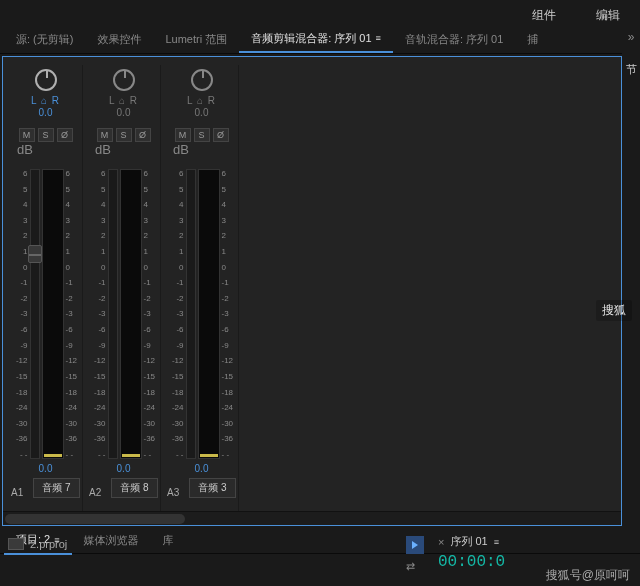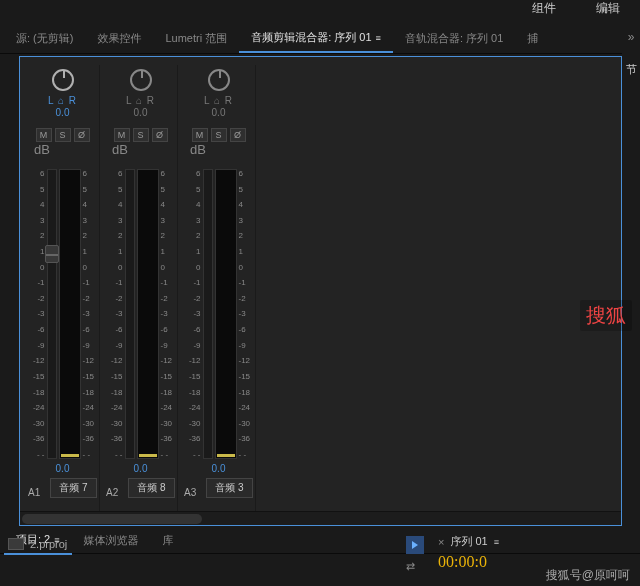--- a/index.html
+++ b/index.html
@@ -1,25 +1,25 @@
 <!DOCTYPE html>
 <html><head>
 <meta charset="utf-8">
 <style>
 *{margin:0;padding:0;box-sizing:border-box;font-family:"Microsoft YaHei",Arial,sans-serif;user-select:none}
 body{background:#1a1a1a;width:640px;height:586px;overflow:hidden;color:#a0a0a0;font-size:11px}
-.topbar{height:24px;display:flex;align-items:flex-start;justify-content:flex-end;padding:0 20px;gap:40px}
+.topbar{height:24px;display:flex;align-items:flex-end;justify-content:flex-end;padding:0 20px;gap:40px}
 .topbar span{color:#ccc;font-size:12px;cursor:pointer}
-.panel-tabs{height:30px;display:flex;align-items:center;gap:0;border-bottom:1px solid #0a0a0a;padding-left:4px}
+.panel-tabs{height:30px;display:flex;align-items:flex-end;gap:0;border-bottom:1px solid #0a0a0a;padding-left:4px}
 .tab{padding:0 12px;height:28px;display:flex;align-items:center;color:#888;cursor:pointer;white-space:nowrap;font-size:11px}
 .tab.active{color:#e0e0e0;border-bottom:2px solid #4a90d9}
 .tab .menu{margin-left:4px;font-size:9px}
 .tabs-end{margin-left:auto;display:flex;align-items:center;gap:6px;padding-right:6px}
 .chev{color:#888;cursor:pointer;font-size:12px}
-.mixer{border:1px solid #4a90d9;margin:2px 18px 2px 19px;height:470px;background:#232323;display:flex;flex-direction:column;overflow:hidden}
+.mixer{border:1px solid #4a90d9;margin:2px 18px 2px 2px;height:470px;background:#232323;display:flex;flex-direction:column;overflow:hidden}
 .channels{display:flex;flex:1;padding:8px 6px 0 6px;gap:4px}
 .channel{width:74px;display:flex;flex-direction:column;align-items:center;border-right:1px solid #1a1a1a;padding:0 2px}
 .knob{width:22px;height:22px;border:2px solid #888;border-radius:50%;position:relative;margin-top:4px}
 .knob::after{content:"";position:absolute;width:2px;height:8px;background:#888;top:-1px;left:9px}
 .channel.active .knob{border-color:#b0b0b0}
 .channel.active .knob::after{background:#b0b0b0}
 .lr{font-size:10px;margin-top:4px;color:#777;letter-spacing:1px}
 .channel.active .lr{color:#4a90d9}
 .lrval{font-size:10px;color:#777;margin-top:1px}
 .channel.active .lrval{color:#4a90d9}
@@ -46,22 +46,22 @@
 .footer{position:absolute;bottom:0;left:0;right:0;height:56px;display:flex}
 .proj-area{flex:1;padding:6px 8px}
 .proj-file{display:flex;align-items:center;gap:6px;color:#aaa;font-size:11px;margin-top:2px}
 .proj-icon{width:16px;height:12px;background:#3a3a3a;border:1px solid #555}
 .tl-area{width:240px;padding:4px;position:relative}
 .play-btn{width:18px;height:18px;background:#2a4a7a;display:flex;align-items:center;justify-content:center;position:absolute;left:6px;top:6px}
 .play-btn svg{fill:#6ab0ff}
 .tl-icons{position:absolute;left:6px;top:30px;display:flex;flex-direction:column;gap:4px}
 .tl-icons span{color:#888;font-size:11px}
 .seq-head{display:flex;align-items:center;gap:6px;margin-left:34px;color:#ccc;font-size:11px}
-.timecode{color:#eab308;font-size:16px;margin-left:34px;margin-top:4px;font-family:Liberation Serif, serif}
-.watermark{position:absolute;right:8px;top:300px;color:#ef4444;font-size:20px;background:rgba(0,0,0,.2);padding:2px 6px;border-radius:2px;z-index:10}
+.timecode{color:#14b8a6;font-size:16px;margin-left:34px;margin-top:4px;font-family:Liberation Mono, monospace}
+.watermark{position:absolute;right:8px;top:300px;color:#e5e5e5;font-size:12px;background:rgba(0,0,0,.2);padding:2px 6px;border-radius:2px;z-index:10}
 .attrib{position:absolute;right:10px;bottom:2px;color:#aaa;font-size:12px;z-index:10}
 </style>
 </head>
 <body>
 
 <div class="topbar">
   <span>组件</span>
   <span>编辑</span>
 </div>
 

